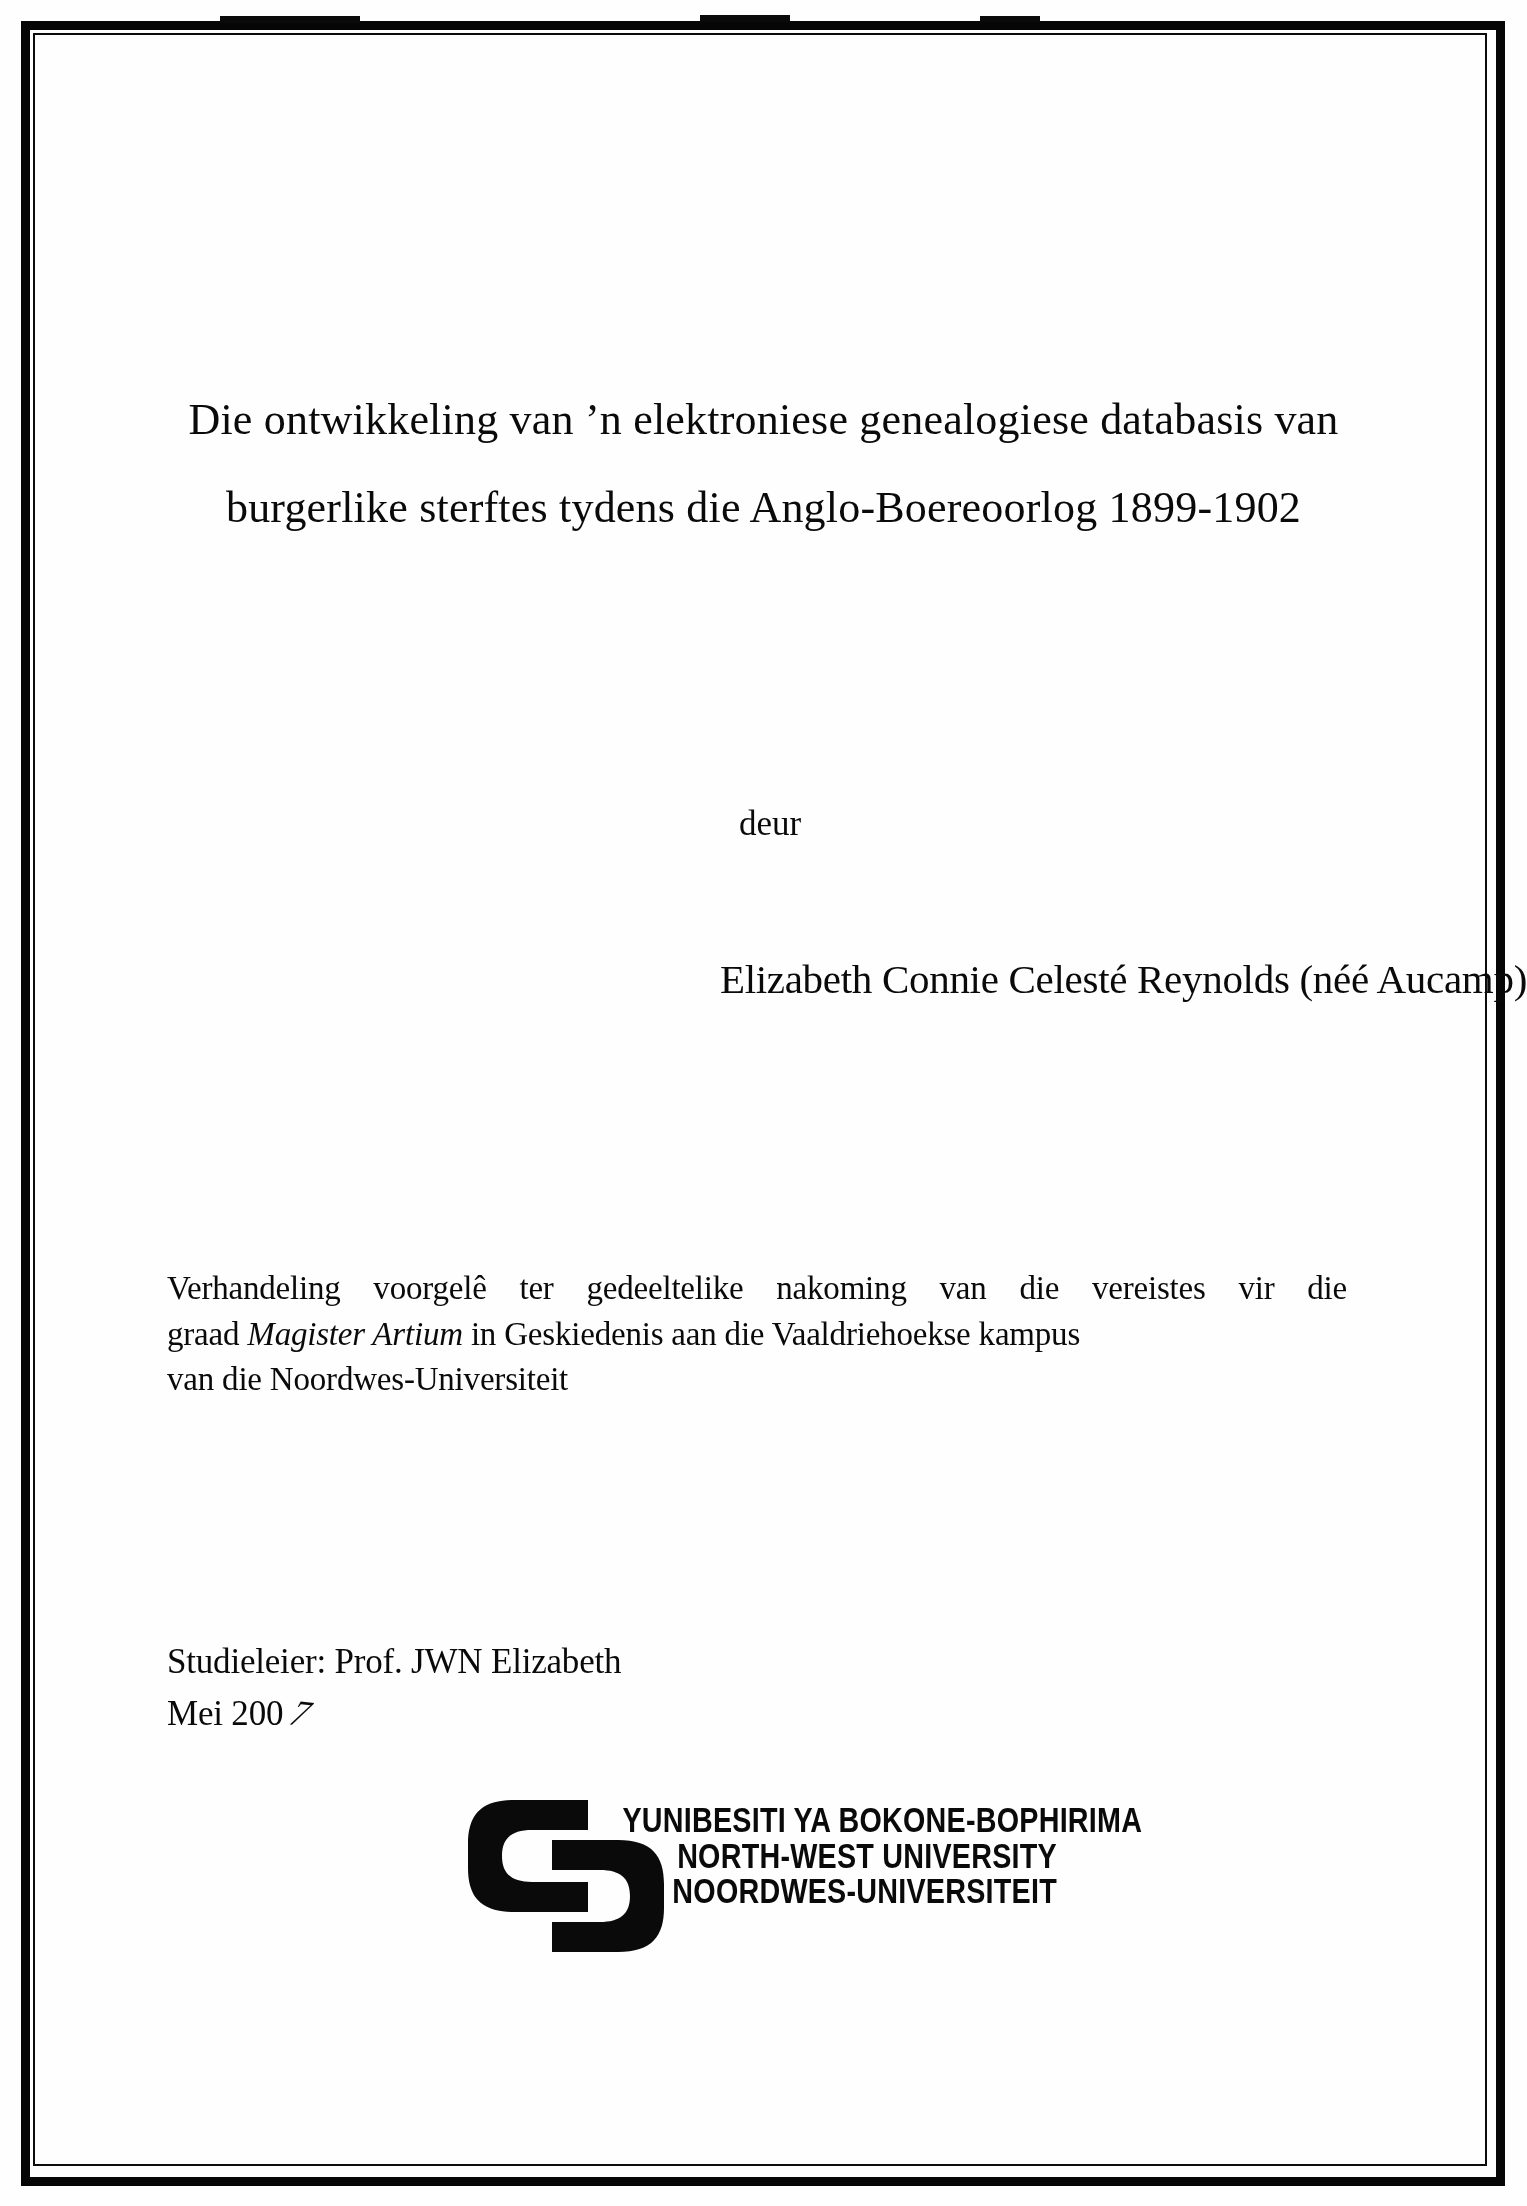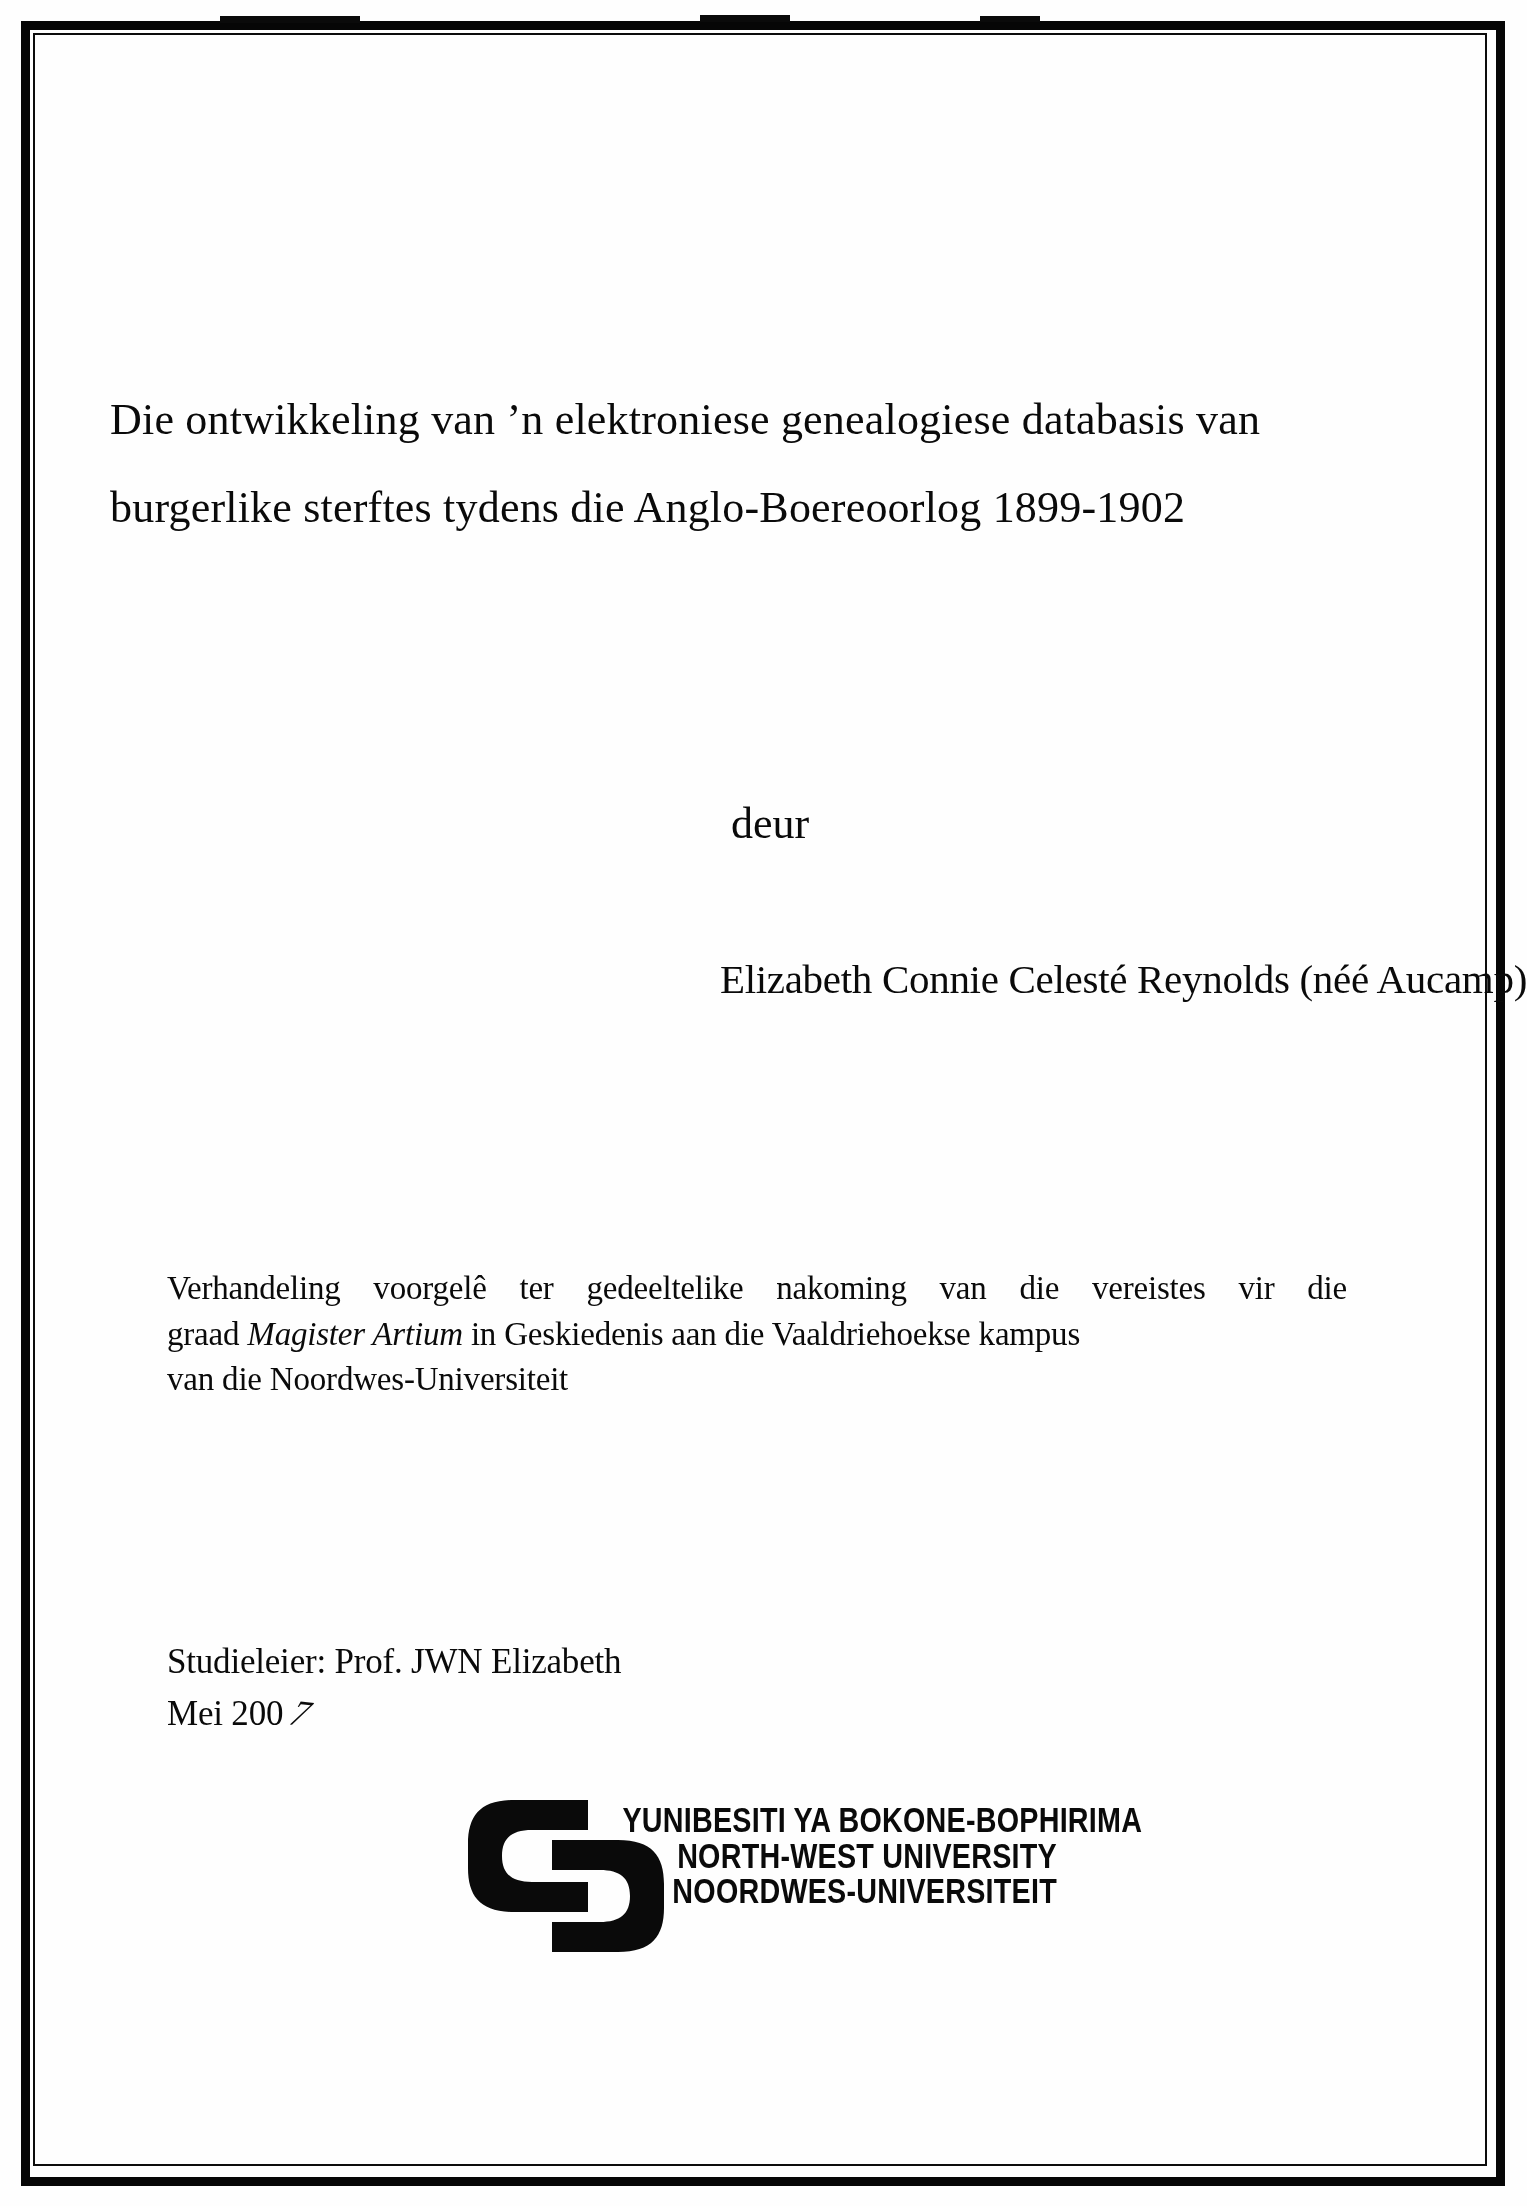--- a/index.html
+++ b/index.html
@@ -25,28 +25,28 @@
     box-sizing:border-box;
   }
   
   .scan-smudge { position:absolute; background:#0a0a0a; }
   .smudge-1 { left:220px; top:16px; width:140px; height:7px; }
   .smudge-2 { left:700px; top:15px; width:90px; height:7px; }
   .smudge-3 { left:980px; top:16px; width:60px; height:6px; }
 
   .title-block {
     position:absolute; top:376px; left:110px; right:110px;
-    text-align:left;
+    text-align:center;
     font-size:44px; letter-spacing:0.2px;
   }
   .title-block .title-line { line-height:88px; white-space:nowrap; }
 
   .byline {
     position:absolute; top:802px; left:0; right:0;
-    text-align:center; font-size:44px; line-height:44px;padding-left:13px;
+    text-align:center; font-size:35px; line-height:44px;padding-left:13px;
   }
   .author {
     position:absolute; top:952px; left:0; right:0;
     text-align:right; font-size:41px; line-height:54px;
     letter-spacing:-0.3px;
   }
 
   .thesis-desc {
     position:absolute; left:167px; top:1266px; width:1180px;
     font-size:33px; line-height:45.5px; letter-spacing:-0.2px;

